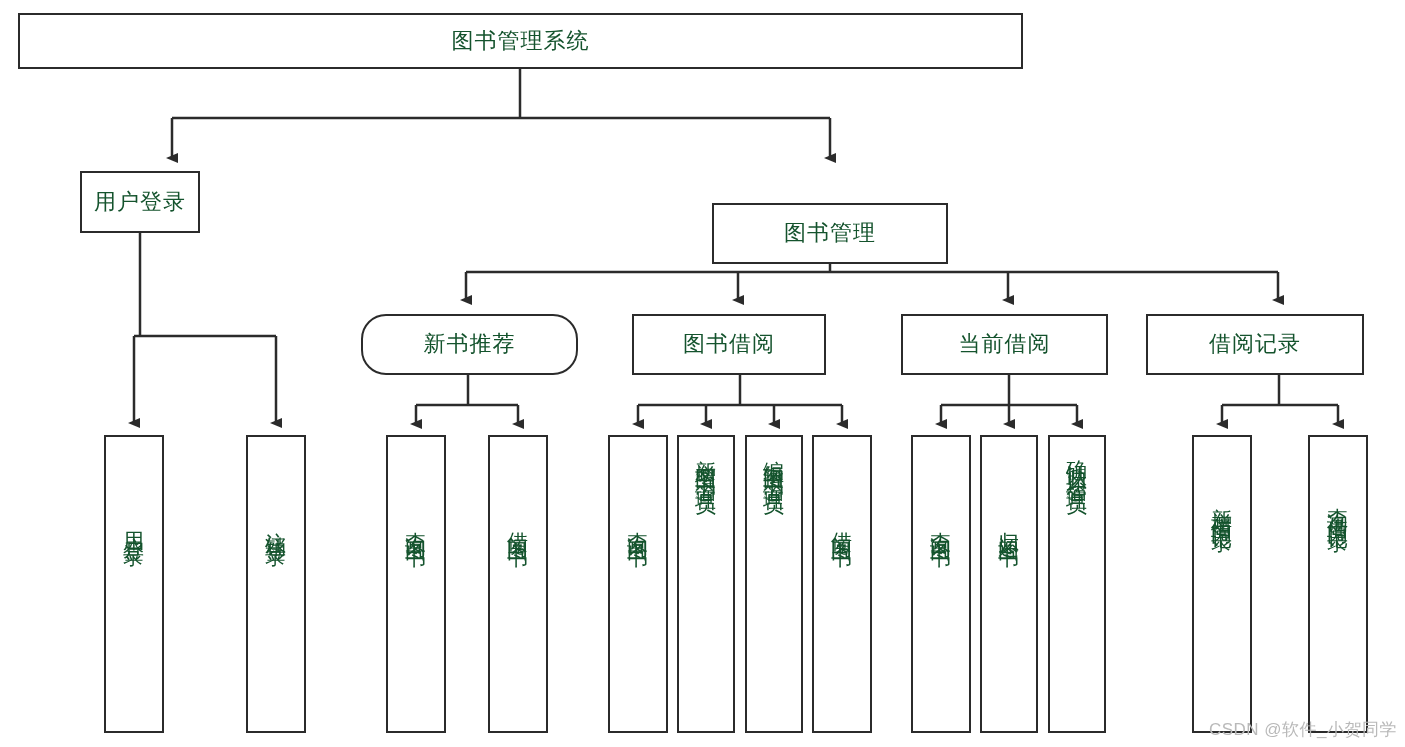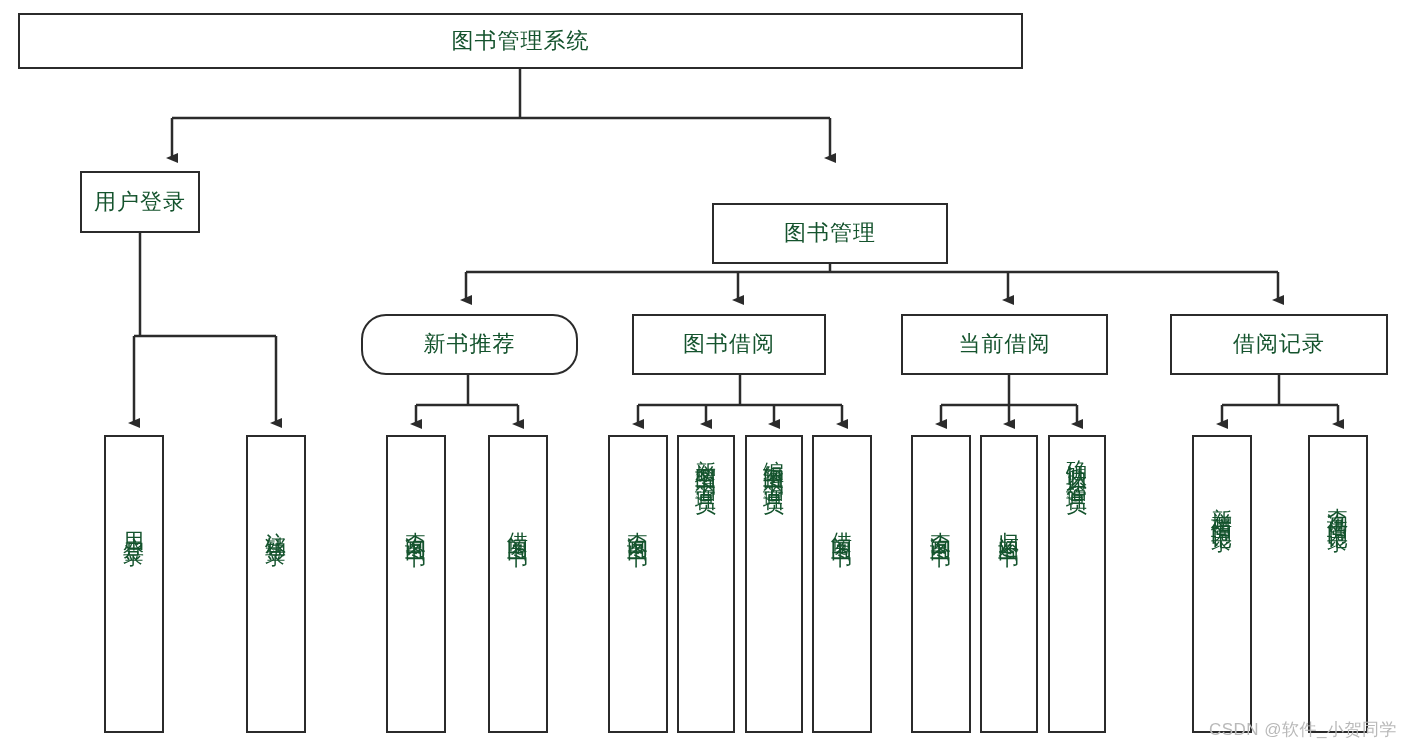--- a/index.html
+++ b/index.html
@@ -145,21 +145,21 @@
 
   <div class="node level3" style="left:361px; top:314px; width:217px; height:61px;border-radius:25px;">
     <span class="label">新书推荐</span>
   </div>
   <div class="node level3" style="left:632px; top:314px; width:194px; height:61px;">
     <span class="label">图书借阅</span>
   </div>
   <div class="node level3" style="left:901px; top:314px; width:207px; height:61px;">
     <span class="label">当前借阅</span>
   </div>
-  <div class="node level3" style="left:1170px; top:314px; width:218px; height:61px;">
+  <div class="node level3" style="left:1146px; top:314px; width:218px; height:61px;">
     <span class="label">借阅记录</span>
   </div>
 
   <div class="node leaf center" style="left:104px; top:435px; width:60px; height:298px;">
     <span class="label">用户登录</span>
   </div>
   <div class="node leaf center" style="left:246px; top:435px; width:60px; height:298px;">
     <span class="label">注销登录</span>
   </div>
 

